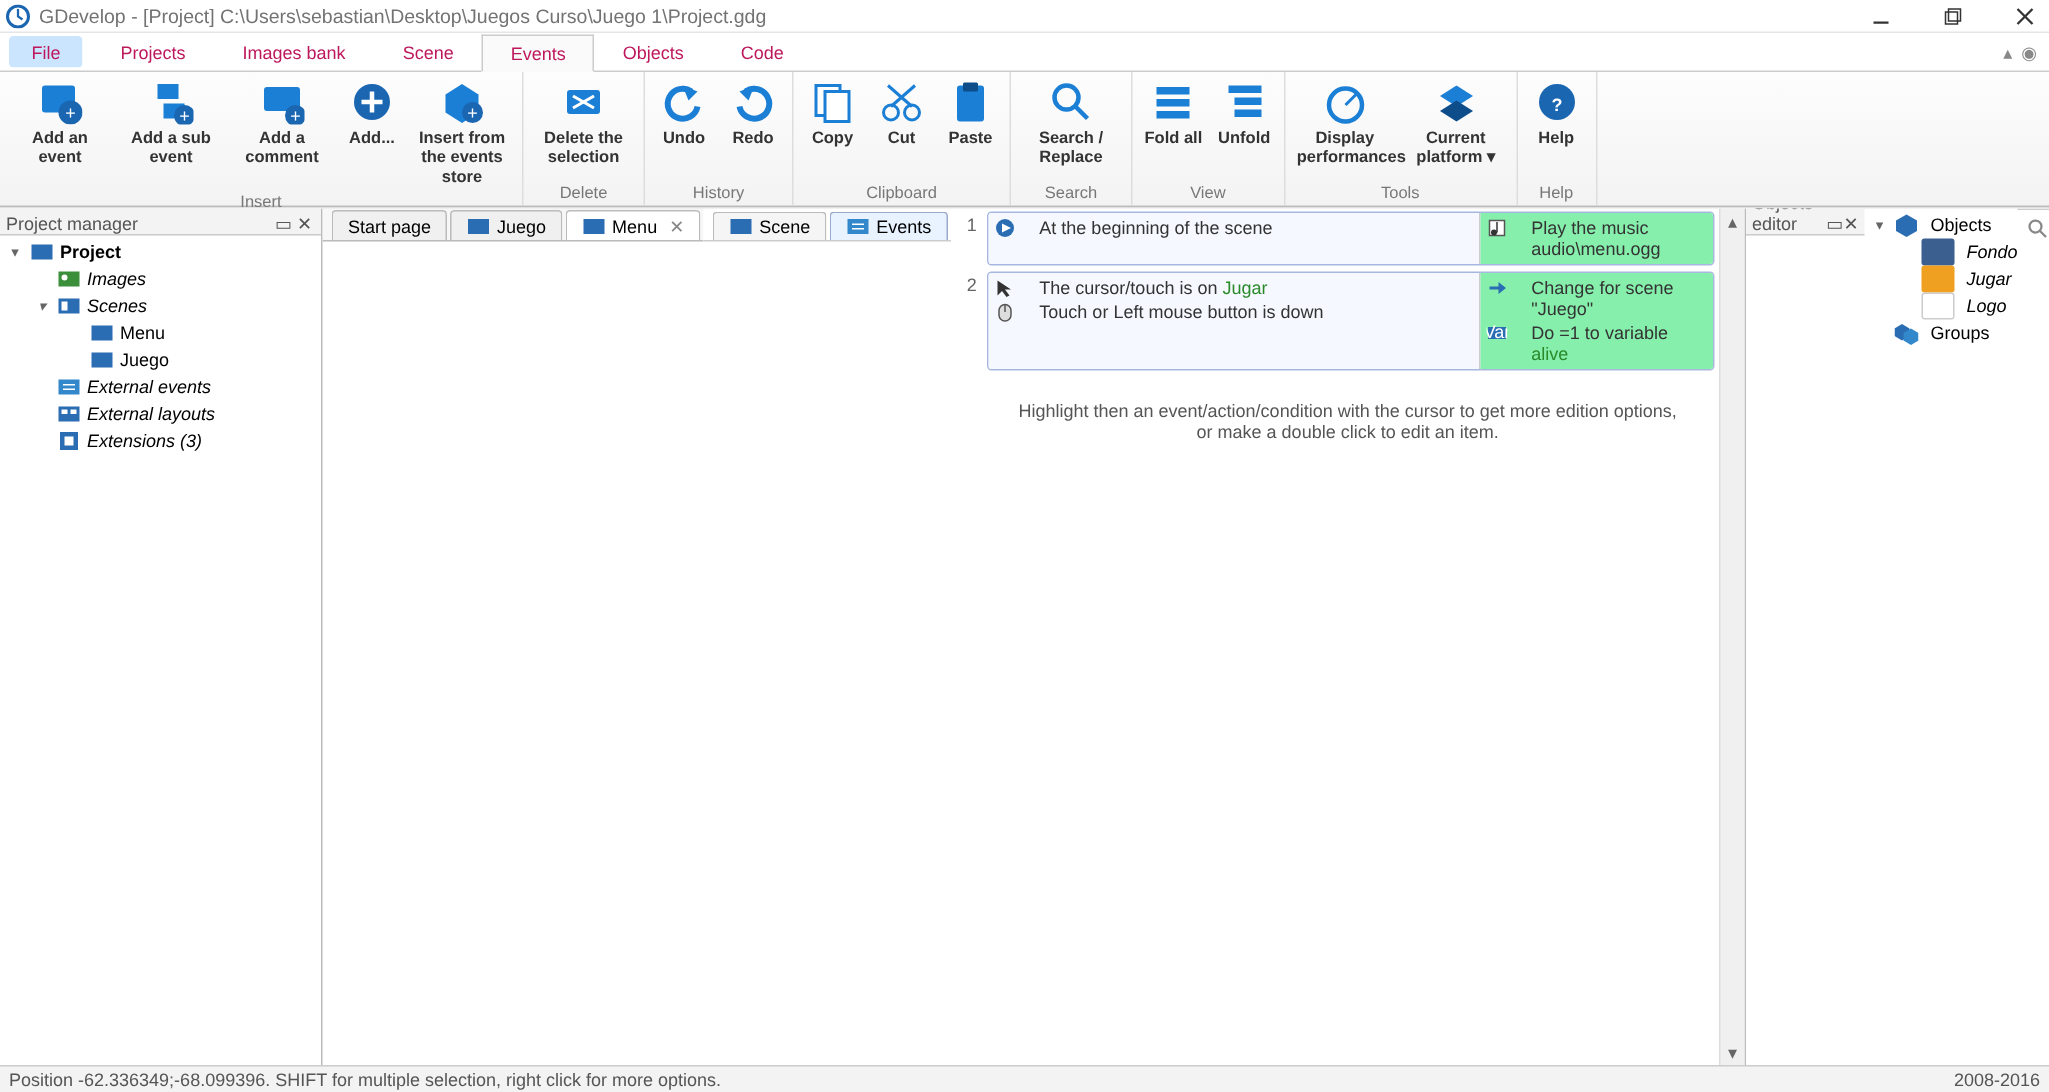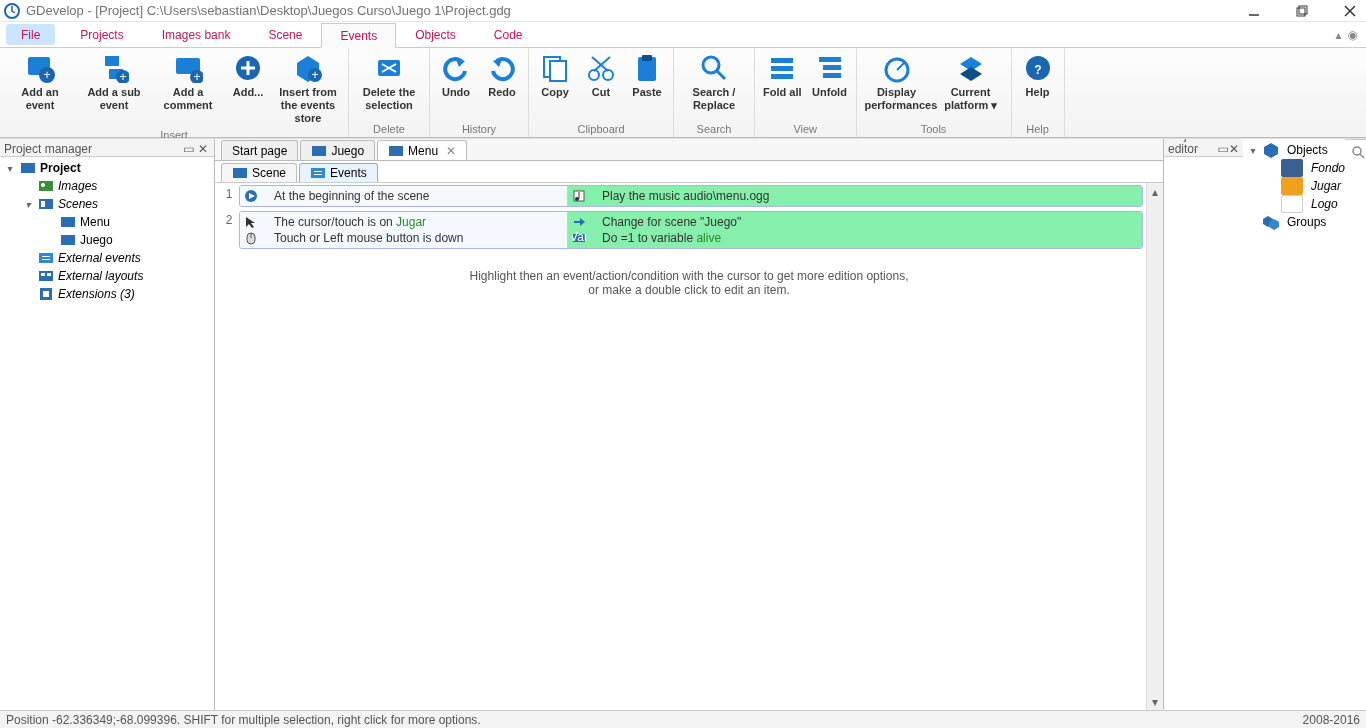--- a/index.html
+++ b/index.html
@@ -26,21 +26,21 @@
 .panehdr { height:18px; background:#f3f3f3; border-bottom:1px solid #ccc; display:flex; align-items:flex-end; padding:0 4px; font-size:11px; color:#555;}
 .panehdr .spacer{flex:1;}
 .panehdr .pbtn{width:14px;text-align:center;color:#555;}
 .tree { flex:1; overflow:auto; padding:2px 0 0 0;}
 .tnode { display:flex; align-items:center; gap:4px; height:18px; padding-left:4px; white-space:nowrap;}
 .tnode .twist{width:12px;color:#666;font-size:10px;text-align:center;}
 .tnode .ticon{width:16px;height:16px;display:inline-flex;align-items:center;justify-content:center;}
 .tnode.bold .tlbl{font-weight:bold;}
 .tnode.ind1{padding-left:22px;font-style:italic;}
 .tnode.ind2{padding-left:44px;}
-.centerpane { flex:1; display:flex; flex-direction:column; overflow:hidden; }
+.centerpane { flex:1; display:flex; flex-direction:row; overflow:hidden; }
 .doctabs { height:22px; background:#f7f7f7; border-bottom:1px solid #bbb; display:flex; align-items:flex-end; padding-left:6px; gap:0;}
 .dtab { height:20px; border:1px solid #bbb; border-bottom:none; padding:2px 10px; background:#f0f0f0; display:flex; align-items:center; gap:4px; border-radius:3px 3px 0 0; margin-right:2px;}
 .dtab.active{background:#fff;}
 .dtab .dclose{color:#888;margin-left:4px;}
 .subtabs { height:22px; background:#fff; border-bottom:1px solid #ccc; display:flex; align-items:flex-end; padding-left:6px; gap:0;}
 .stab { height:19px; border:1px solid #bbb; border-bottom:none; padding:2px 10px; background:#f5f5f5; display:flex; align-items:center; gap:4px; border-radius:3px 3px 0 0; margin-right:2px;}
 .stab.active{background:#e9f3ff;border-color:#9ac;}
 .eventsarea { flex:1; overflow:auto; background:#fff; position:relative; padding:2px 0 0 0;}
 .evtrow { display:flex; align-items:stretch; margin:0 20px 4px 4px;}
 .evtnum { width:20px; text-align:center; color:#666; padding-top:2px;}

